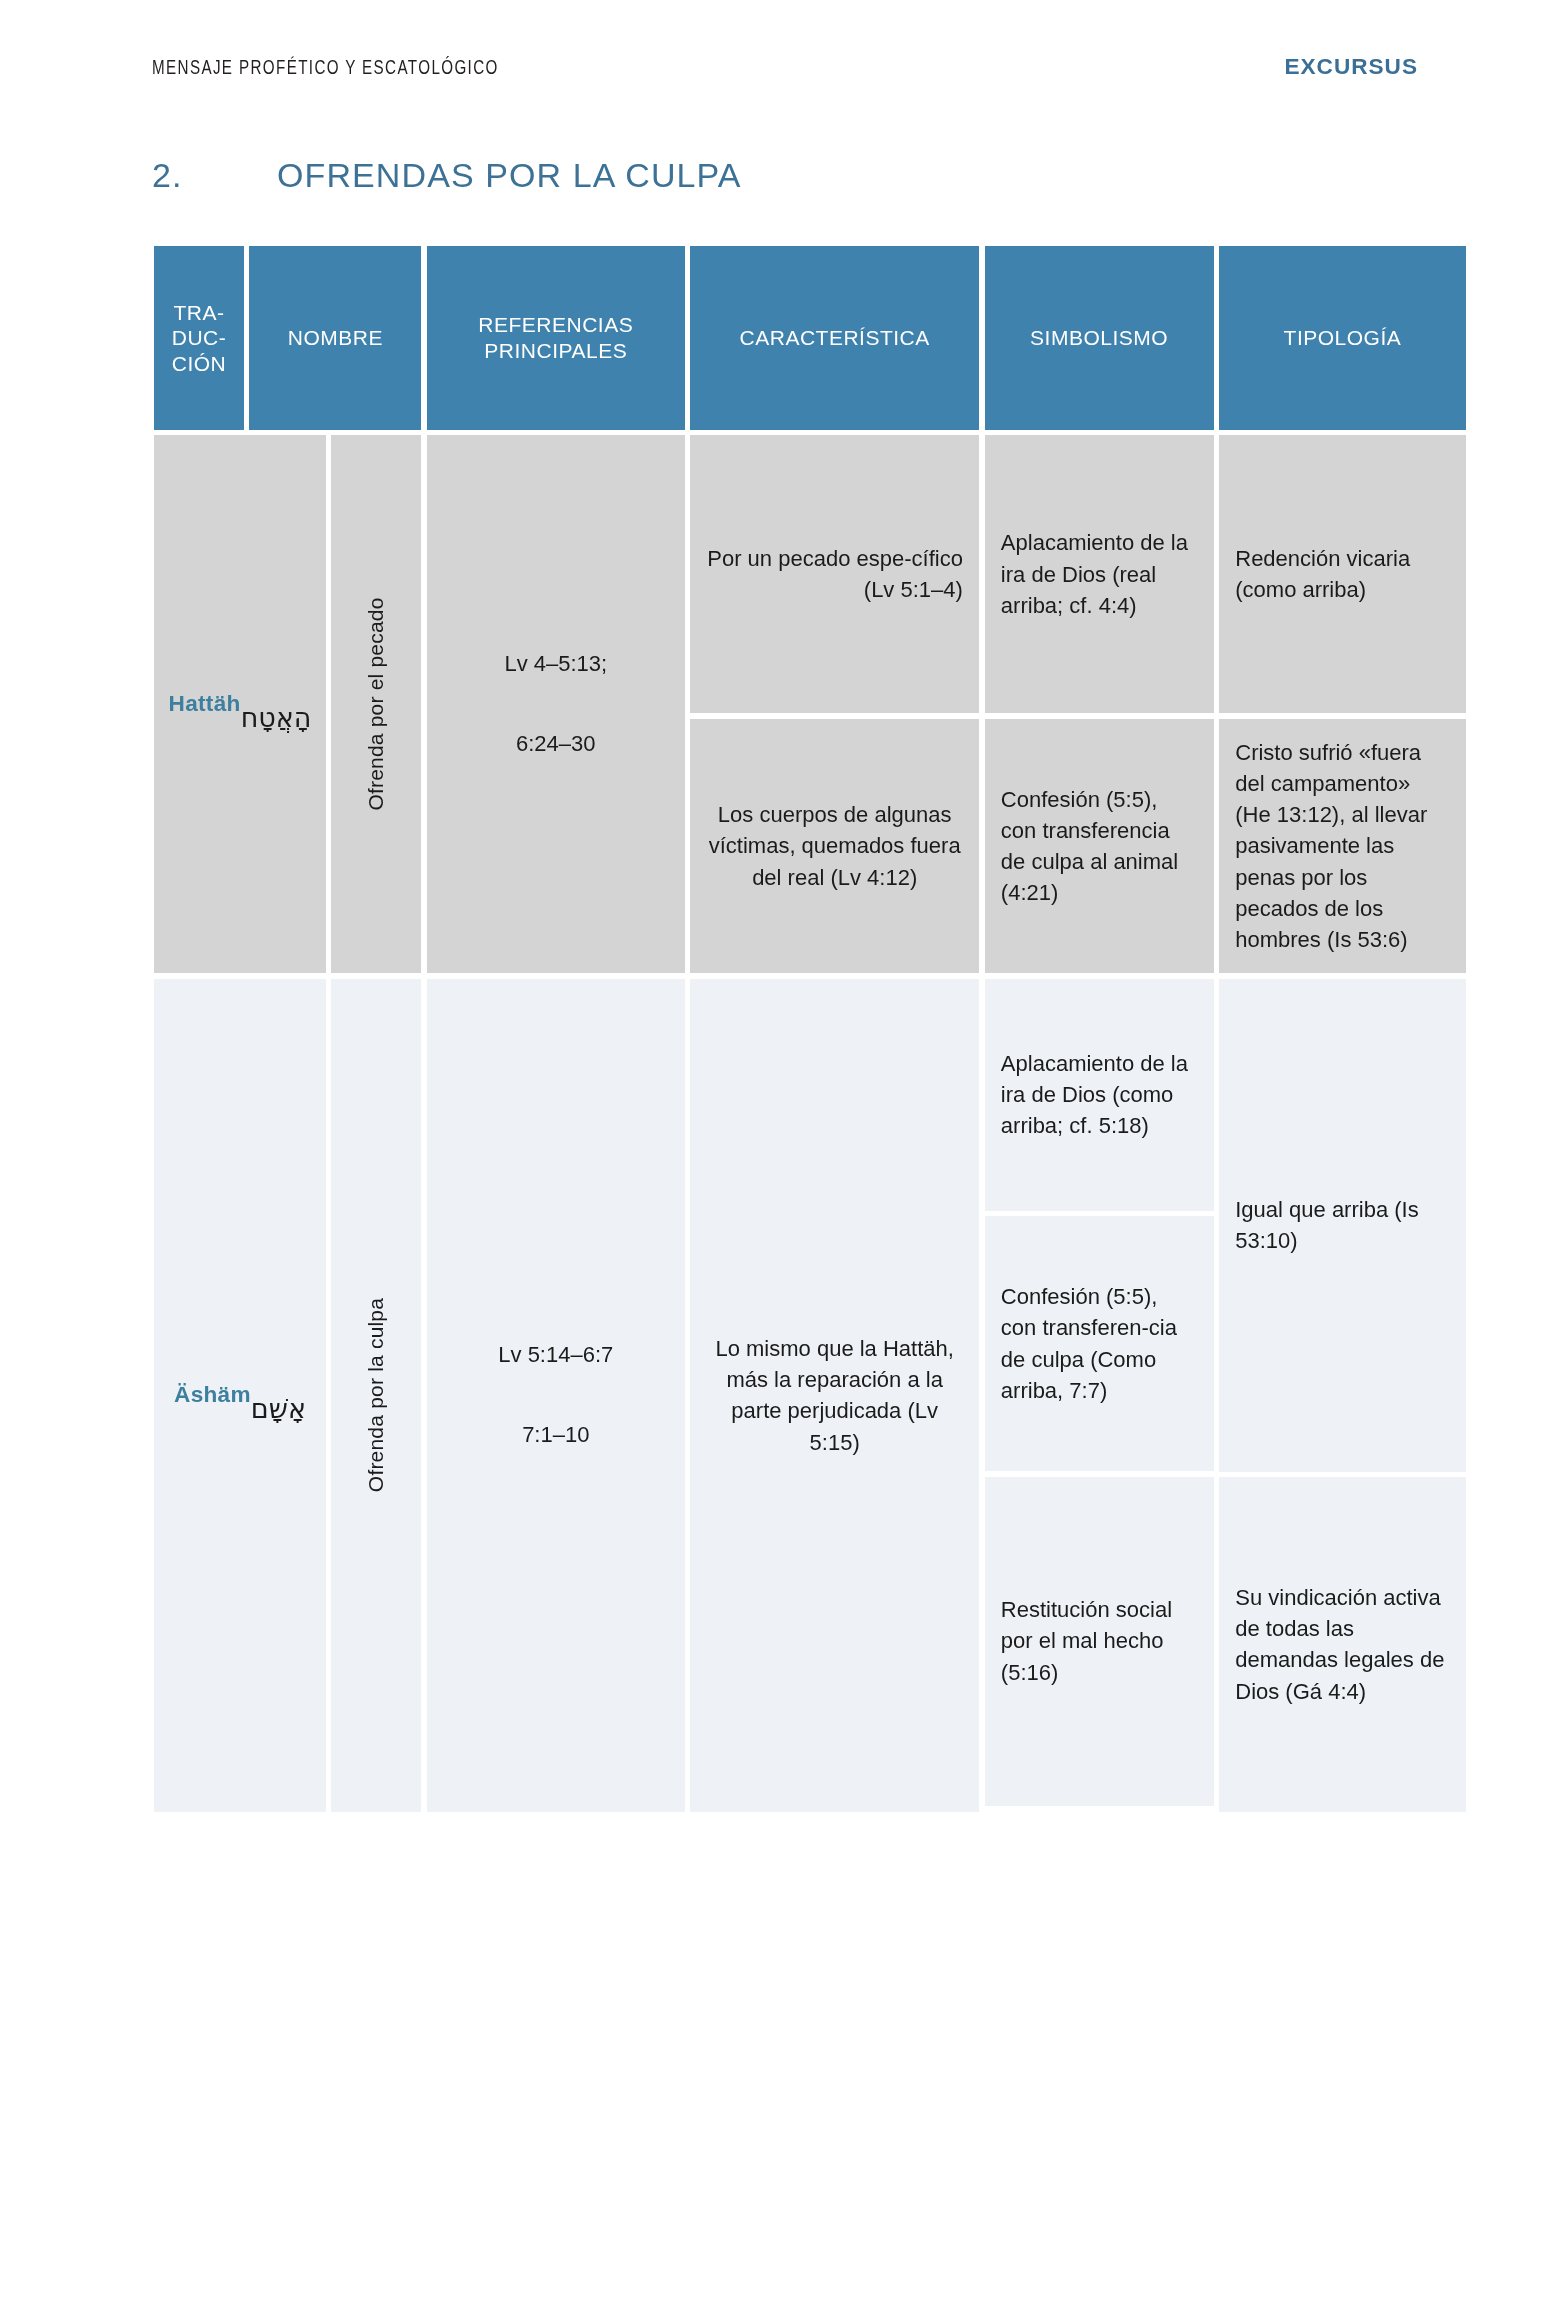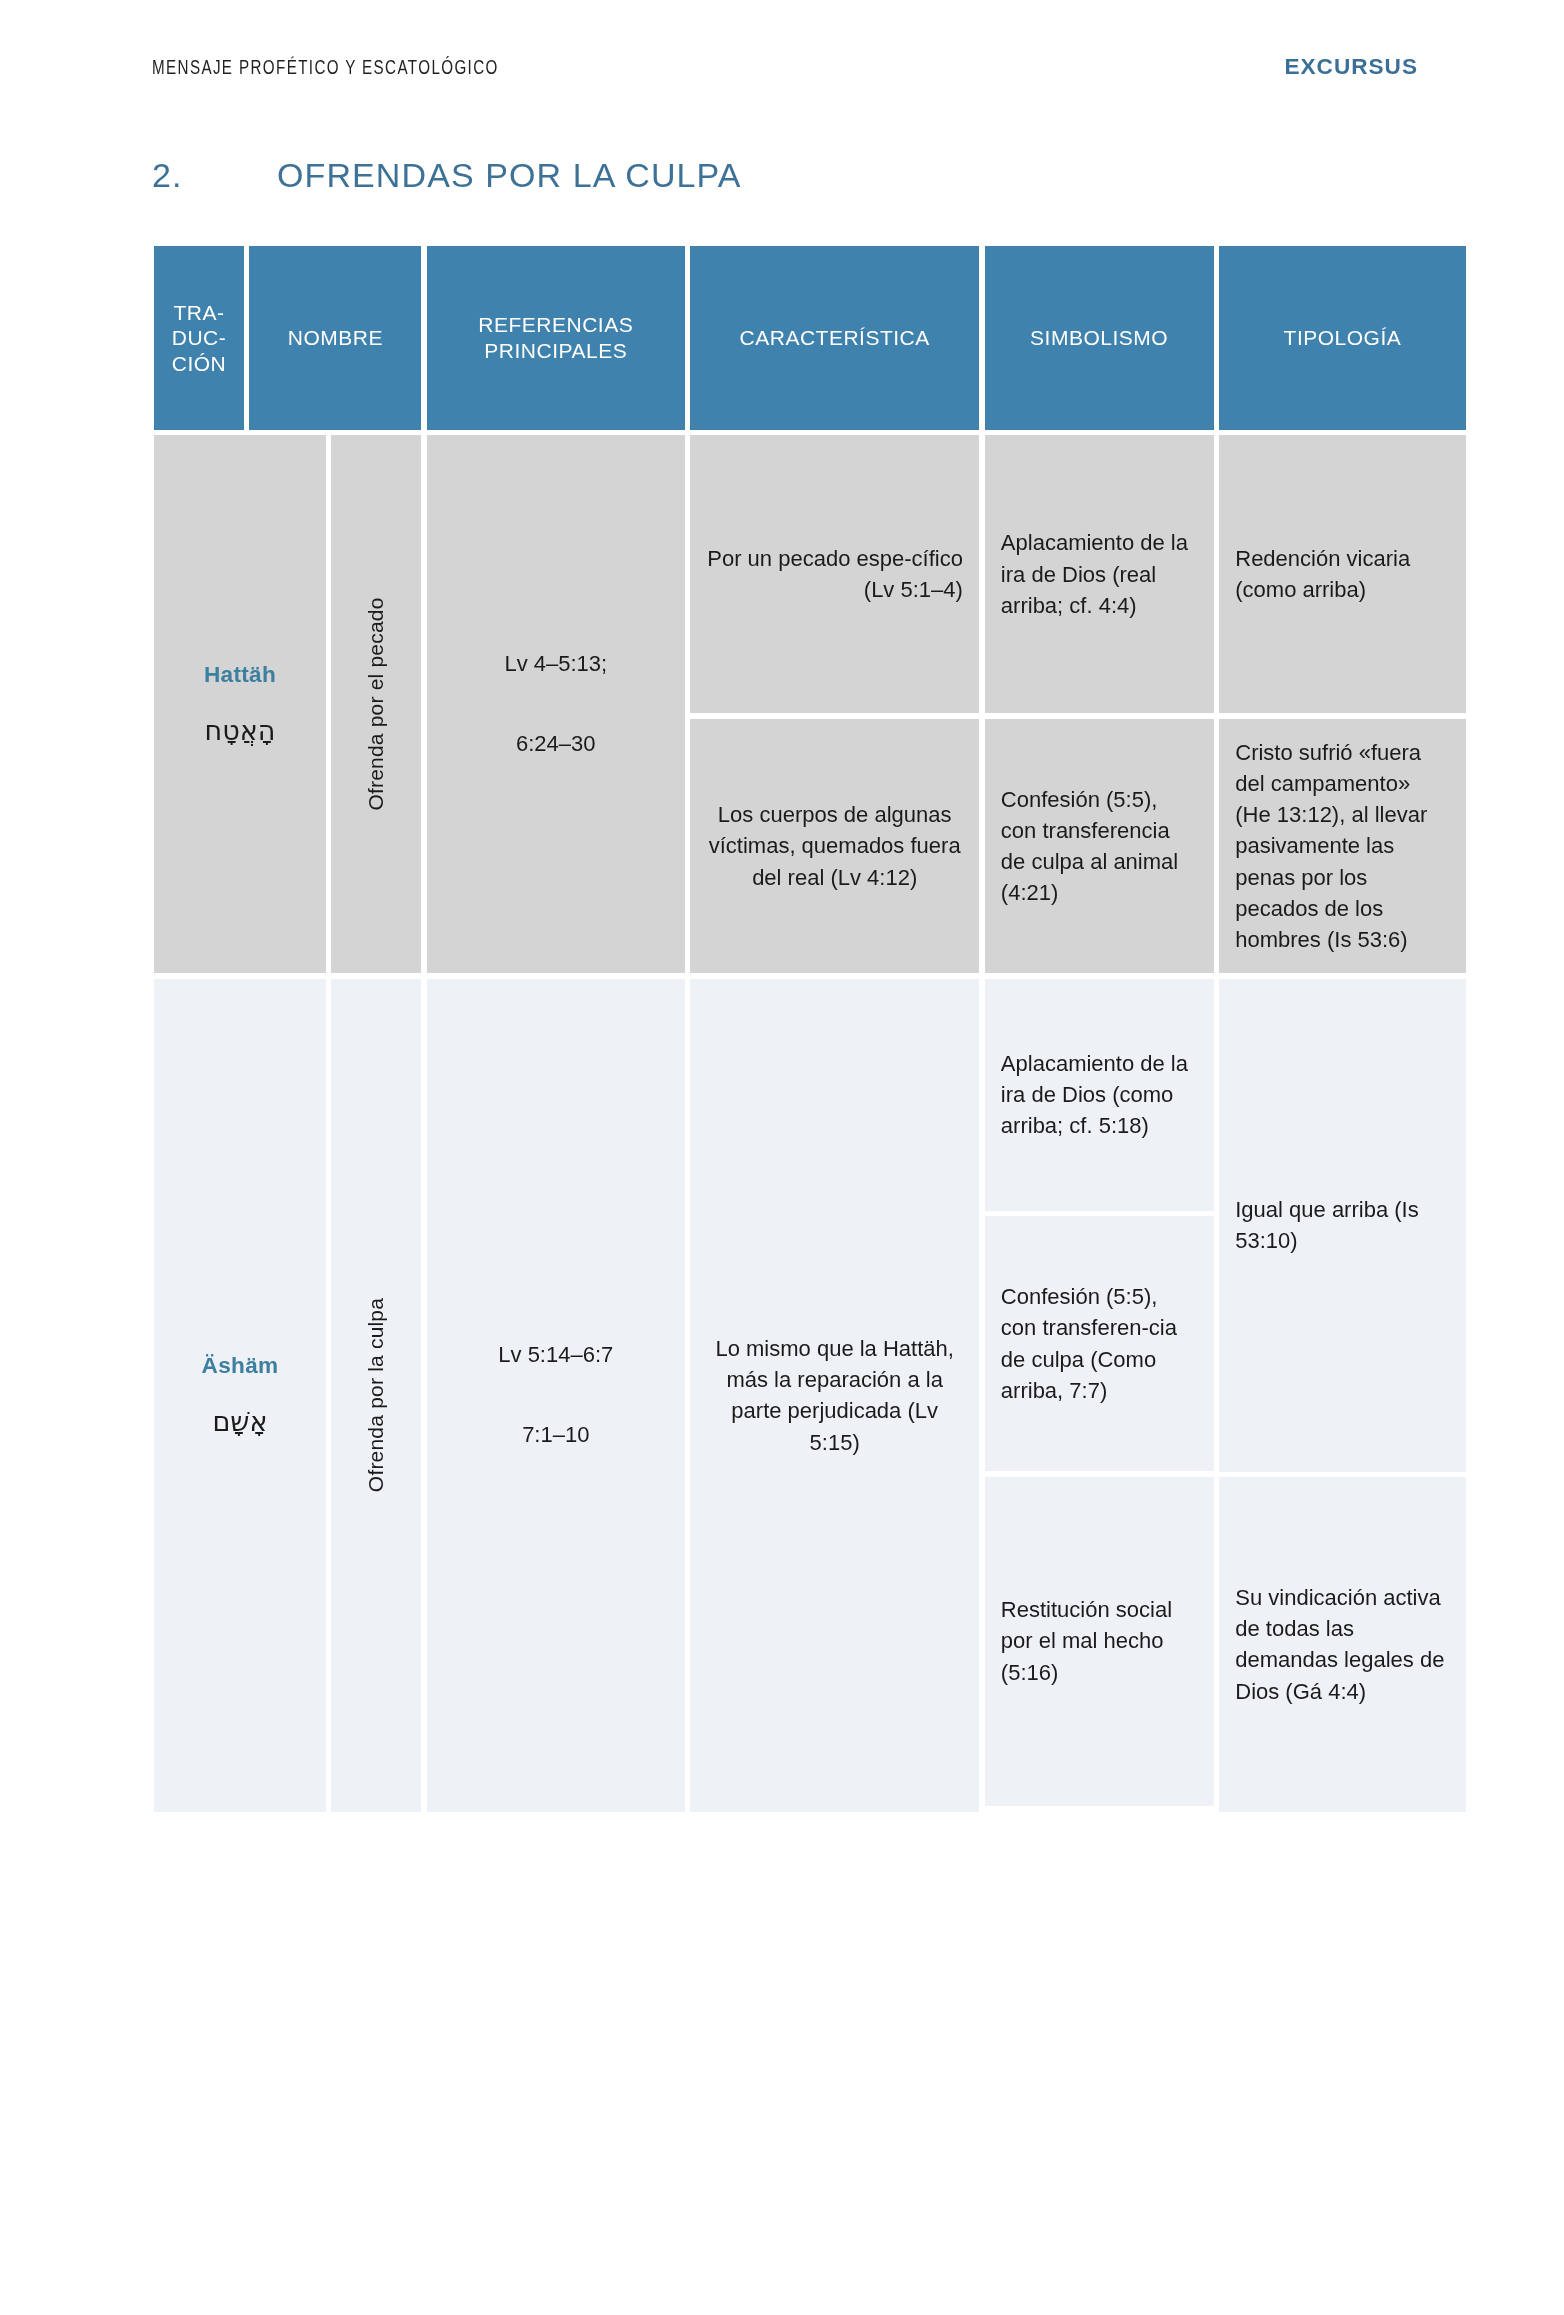--- a/index.html
+++ b/index.html
@@ -106,21 +106,21 @@
   .col-trad     { width: 90px; flex: 0 0 90px; }
   .col-refs     { width: 258px; flex: 0 0 258px; }
   .col-carac    { width: 289px; flex: 0 0 289px; }
   .col-simb     { width: 229px; flex: 0 0 229px; }
   .col-tipo     { width: 247px; flex: 0 0 247px; }
 
   
   .name-cell {
     position: relative;
     display: flex;
-    flex-direction: column;
+    flex-direction: row;
     align-items: center;
     justify-content: center;
   }
   .name-lat {
     color: #3d7f9e;
     font-size: 22.6px;
     font-weight: bold;
     letter-spacing: 0.3px;
   }
   .name-heb {

